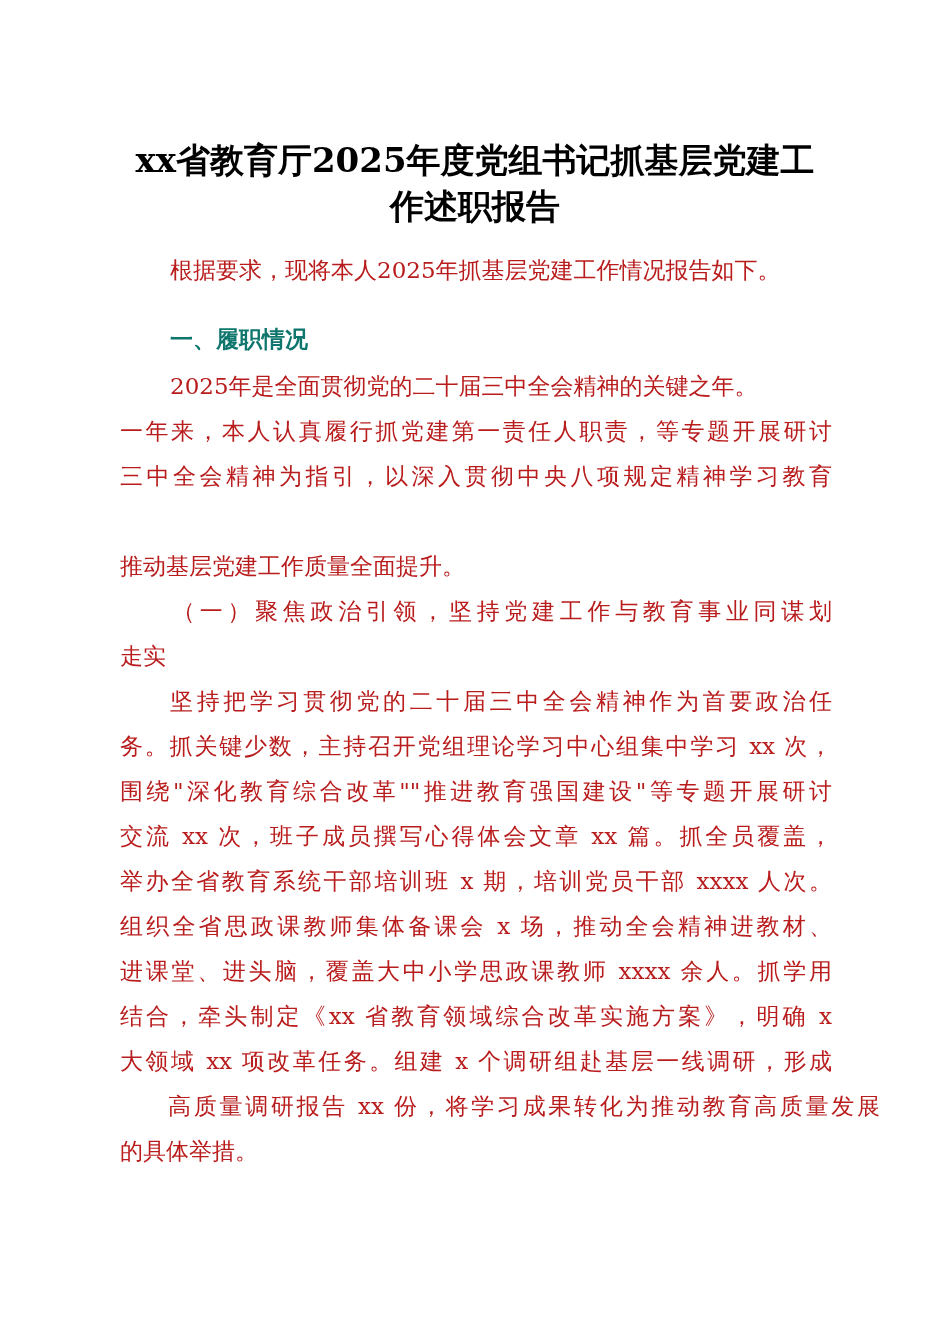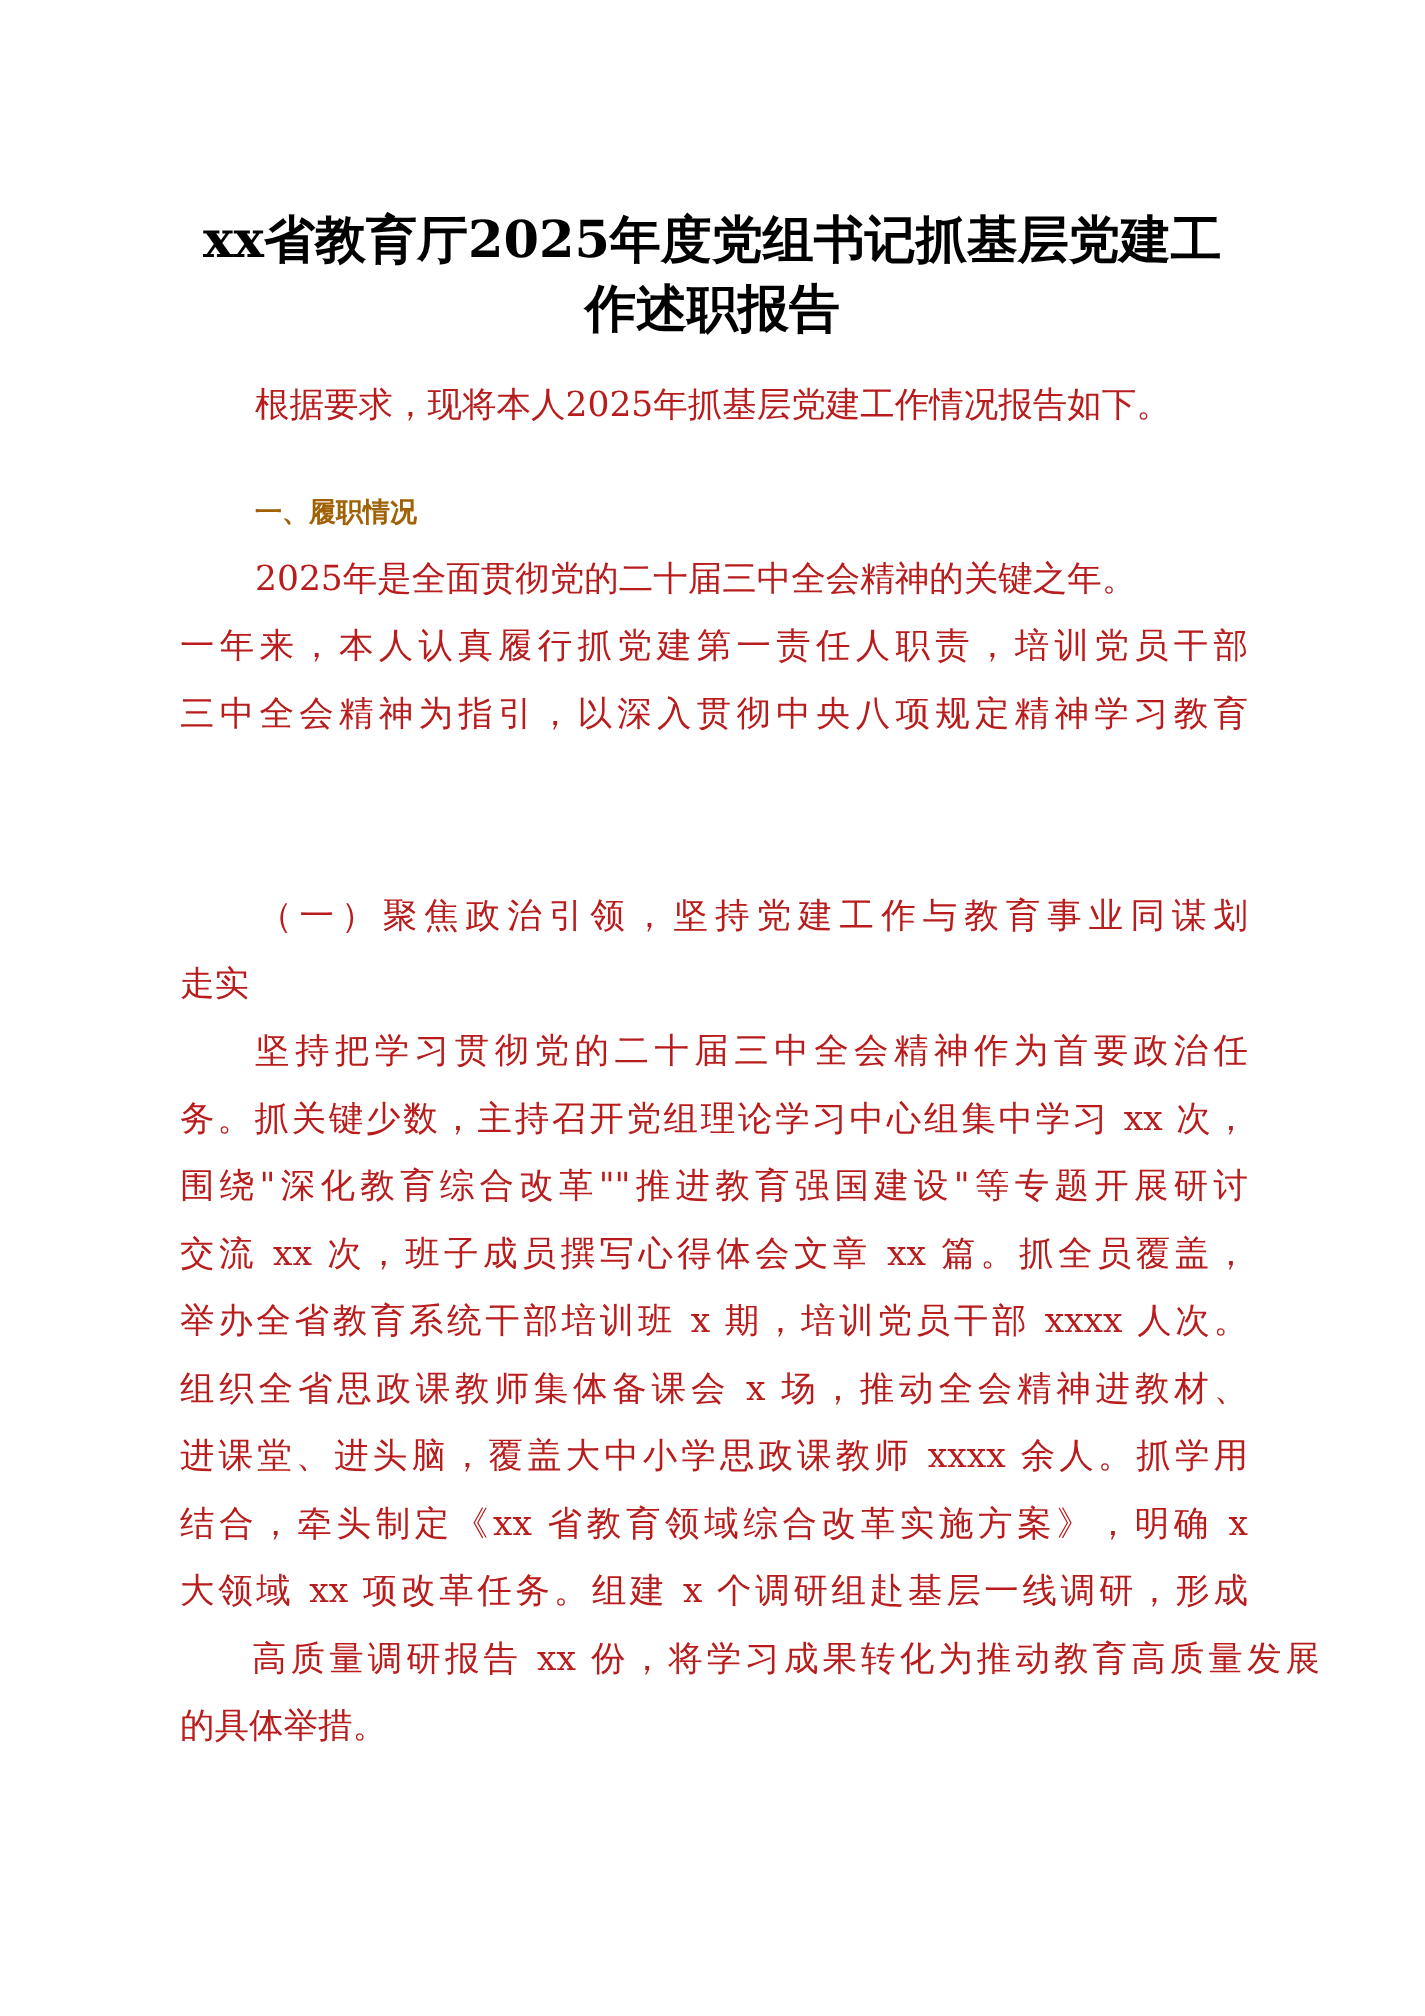--- a/index.html
+++ b/index.html
@@ -15,37 +15,38 @@
     position: absolute; left: 120px; width: 712px;
     font-family: "DejaVu Serif", "Liberation Serif", serif;
     font-size: 23px; line-height: 30px; color: #b91c1c;
     white-space: nowrap; text-align: justify; text-align-last: justify;
   }
   .line.last { text-align-last: left; }
   .line.indent { left: 170px; width: 662px; }
   .line.sub-indent { left: 172px; width: 660px; }
   .heading {
     position: absolute; left: 170px;
-    font-family: Liberation Serif, serif;
-    font-weight: bold; font-size: 18px; line-height: 30px; color: #a16207; white-space: nowrap;
+    font-family: Liberation Mono, monospace;
+    font-weight: bold; font-size: 23px; line-height: 30px; color: #0f766e; white-space: nowrap;
   }
 </style>
 </head>
 <body>
 
 <div class="page">
   <div class="title-line" style="top:138px;">xx省教育厅2025年度党组书记抓基层党建工</div>
   <div class="title-line" style="top:184px;">作述职报告</div>
 
   <div class="line indent last" style="top:255px;">根据要求，现将本人2025年抓基层党建工作情况报告如下。</div>
   <div class="heading" style="top:326px;">一、履职情况</div>
 
   <div class="line indent last" style="top:371px;">2025年是全面贯彻党的二十届三中全会精神的关键之年。</div>
-  <div class="line" style="top:416px;">一年来，本人认真履行抓党建第一责任人职责，培训党员干部</div>
+  <div class="line" style="top:416px;">一年来，本人认真履行抓党建第一责任人职责，等专题开展研讨</div>
   <div class="line" style="top:461px;">三中全会精神为指引，以深入贯彻中央八项规定精神学习教育</div>
+  <div class="line last" style="top:551px;">推动基层党建工作质量全面提升。</div>
 
   <div class="line sub-indent" style="top:596px;">（一）聚焦政治引领，坚持党建工作与教育事业同谋划</div>
   <div class="line last" style="top:641px;">走实</div>
 
   <div class="line indent" style="top:686px;">坚持把学习贯彻党的二十届三中全会精神作为首要政治任</div>
   <div class="line" style="top:731px;">务。抓关键少数，主持召开党组理论学习中心组集中学习 xx 次，</div>
   <div class="line" style="top:776px;">围绕"深化教育综合改革""推进教育强国建设"等专题开展研讨</div>
   <div class="line" style="top:821px;">交流 xx 次，班子成员撰写心得体会文章 xx 篇。抓全员覆盖，</div>
   <div class="line" style="top:866px;">举办全省教育系统干部培训班 x 期，培训党员干部 xxxx 人次。</div>
   <div class="line" style="top:911px;">组织全省思政课教师集体备课会 x 场，推动全会精神进教材、</div>

